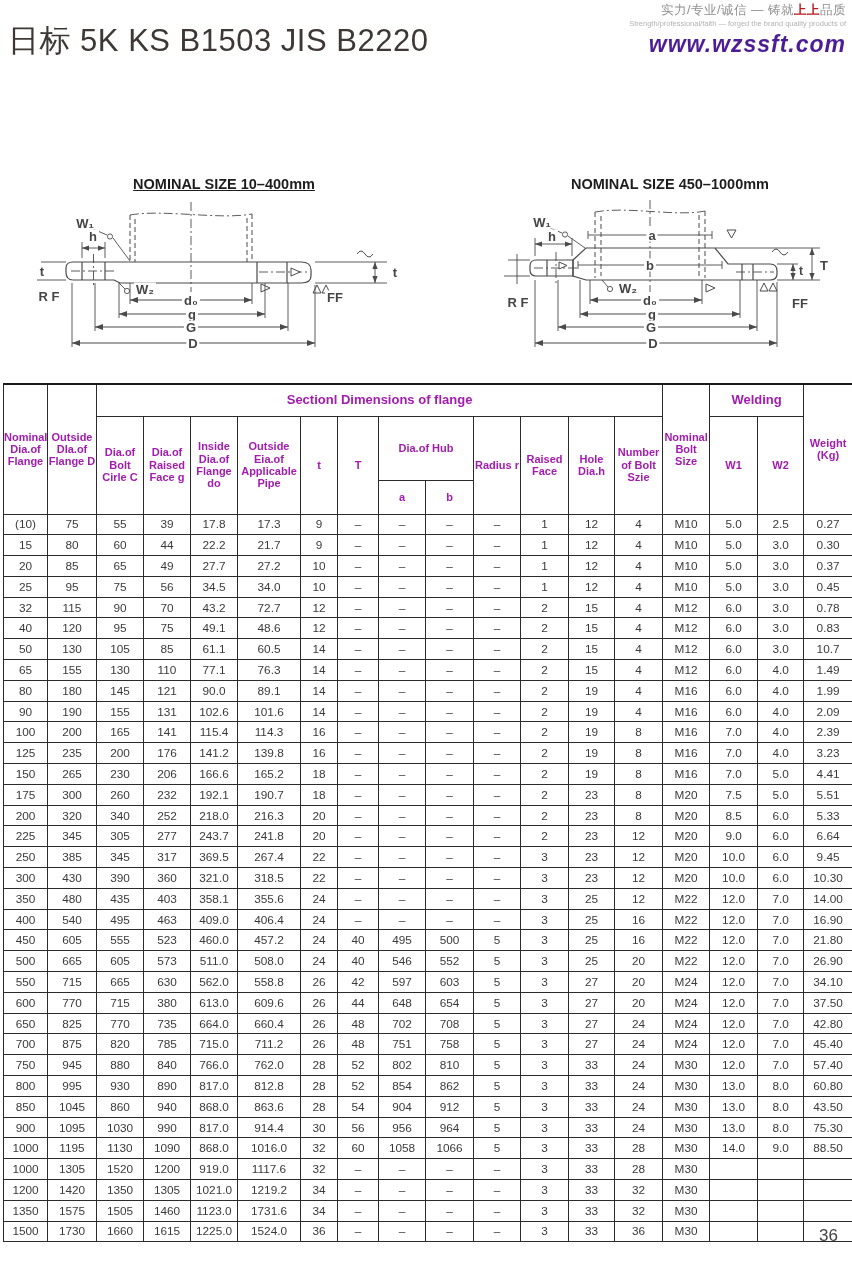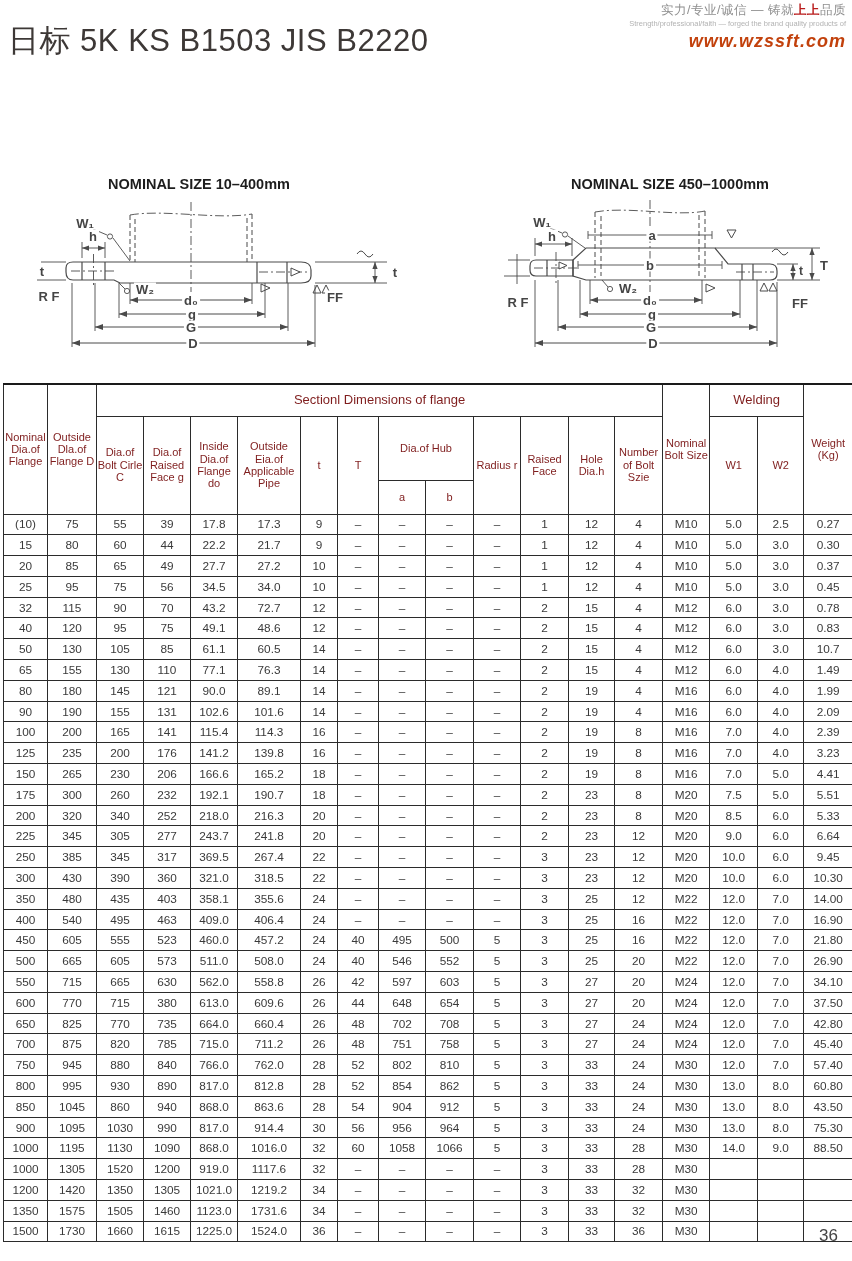--- a/index.html
+++ b/index.html
@@ -3,40 +3,40 @@
 <meta charset="utf-8">
 <style>
   html,body{margin:0;padding:0;background:#fff;}
   .page{position:relative;width:852px;height:1261px;background:#fff;overflow:hidden;
         font-family:"Liberation Sans",sans-serif;color:#3c3c3c;}
   
   .slogan{position:absolute;top:3px;right:6px;text-align:right;line-height:1.25;}
   .slogan-cn{font-size:12.5px;color:#8f8f8f;letter-spacing:.5px;}
   .slogan-cn b{color:#b91c1c;}
   .slogan-en{font-size:7.5px;color:#b3b3b3;text-align:center;}
-  .website{font-size:18px;font-style:italic;font-weight:bold;color:#c2410c;margin-top:2px;letter-spacing:1px;}
+  .website{font-size:23px;font-style:italic;font-weight:bold;color:#4c1d95;margin-top:2px;letter-spacing:1px;}
   
   .doc-title{position:absolute;top:20px;left:8px;font-size:31px;color:#3d3836;letter-spacing:.5px;}
   
   .diag-title{position:absolute;top:176px;width:240px;text-align:center;font-size:14.5px;font-weight:bold;color:#1d1d1d;}
-  .diag-title.left{left:79px;}
+  .diag-title.left{left:104px;text-decoration:underline;}
   .diag-title.right{left:550px;}
   
   .diagram{position:absolute;top:192px;}
   .diagram.d1{left:35px;width:378px;height:178px;}
   .diagram.d2{left:490px;width:360px;height:178px;}
   .diagram svg{position:absolute;top:0;left:0;}
   .dlabel{position:absolute;transform:translate(-50%,-50%);background:#fff;padding:0 2px;
           font-size:13px;font-weight:bold;color:#454545;white-space:nowrap;line-height:1;}
   .dlabel.sm{font-size:12px;}
   
   .tbl-wrap{position:absolute;top:383px;left:3px;}
   table{border-collapse:collapse;table-layout:fixed;width:847px;border-top:2.5px solid #1a1a1a;}
   th,td{border:1px solid #2b2b2b;text-align:center;vertical-align:middle;padding:0;overflow:hidden;}
-  th{font-weight:normal;font-size:11px;line-height:1.13;color:#7f1d1d;}
+  th{font-weight:bold;font-size:11px;line-height:1.13;color:#a21caf;}
   thead tr.r1{height:32px;} thead tr.r1 th{font-size:13px;}
   thead tr.r1 th.full,thead tr.r1 th.col-head{font-size:11px;}
   thead tr.r2{height:64px;}
   thead tr.r3{height:34px;}
   td{font-size:11.8px;height:19.8px;color:#3a3a3a;white-space:nowrap;}
   .pageno{position:absolute;top:1226px;right:14px;font-size:17px;color:#444;}
 </style>
 </head>
 <body>
 

